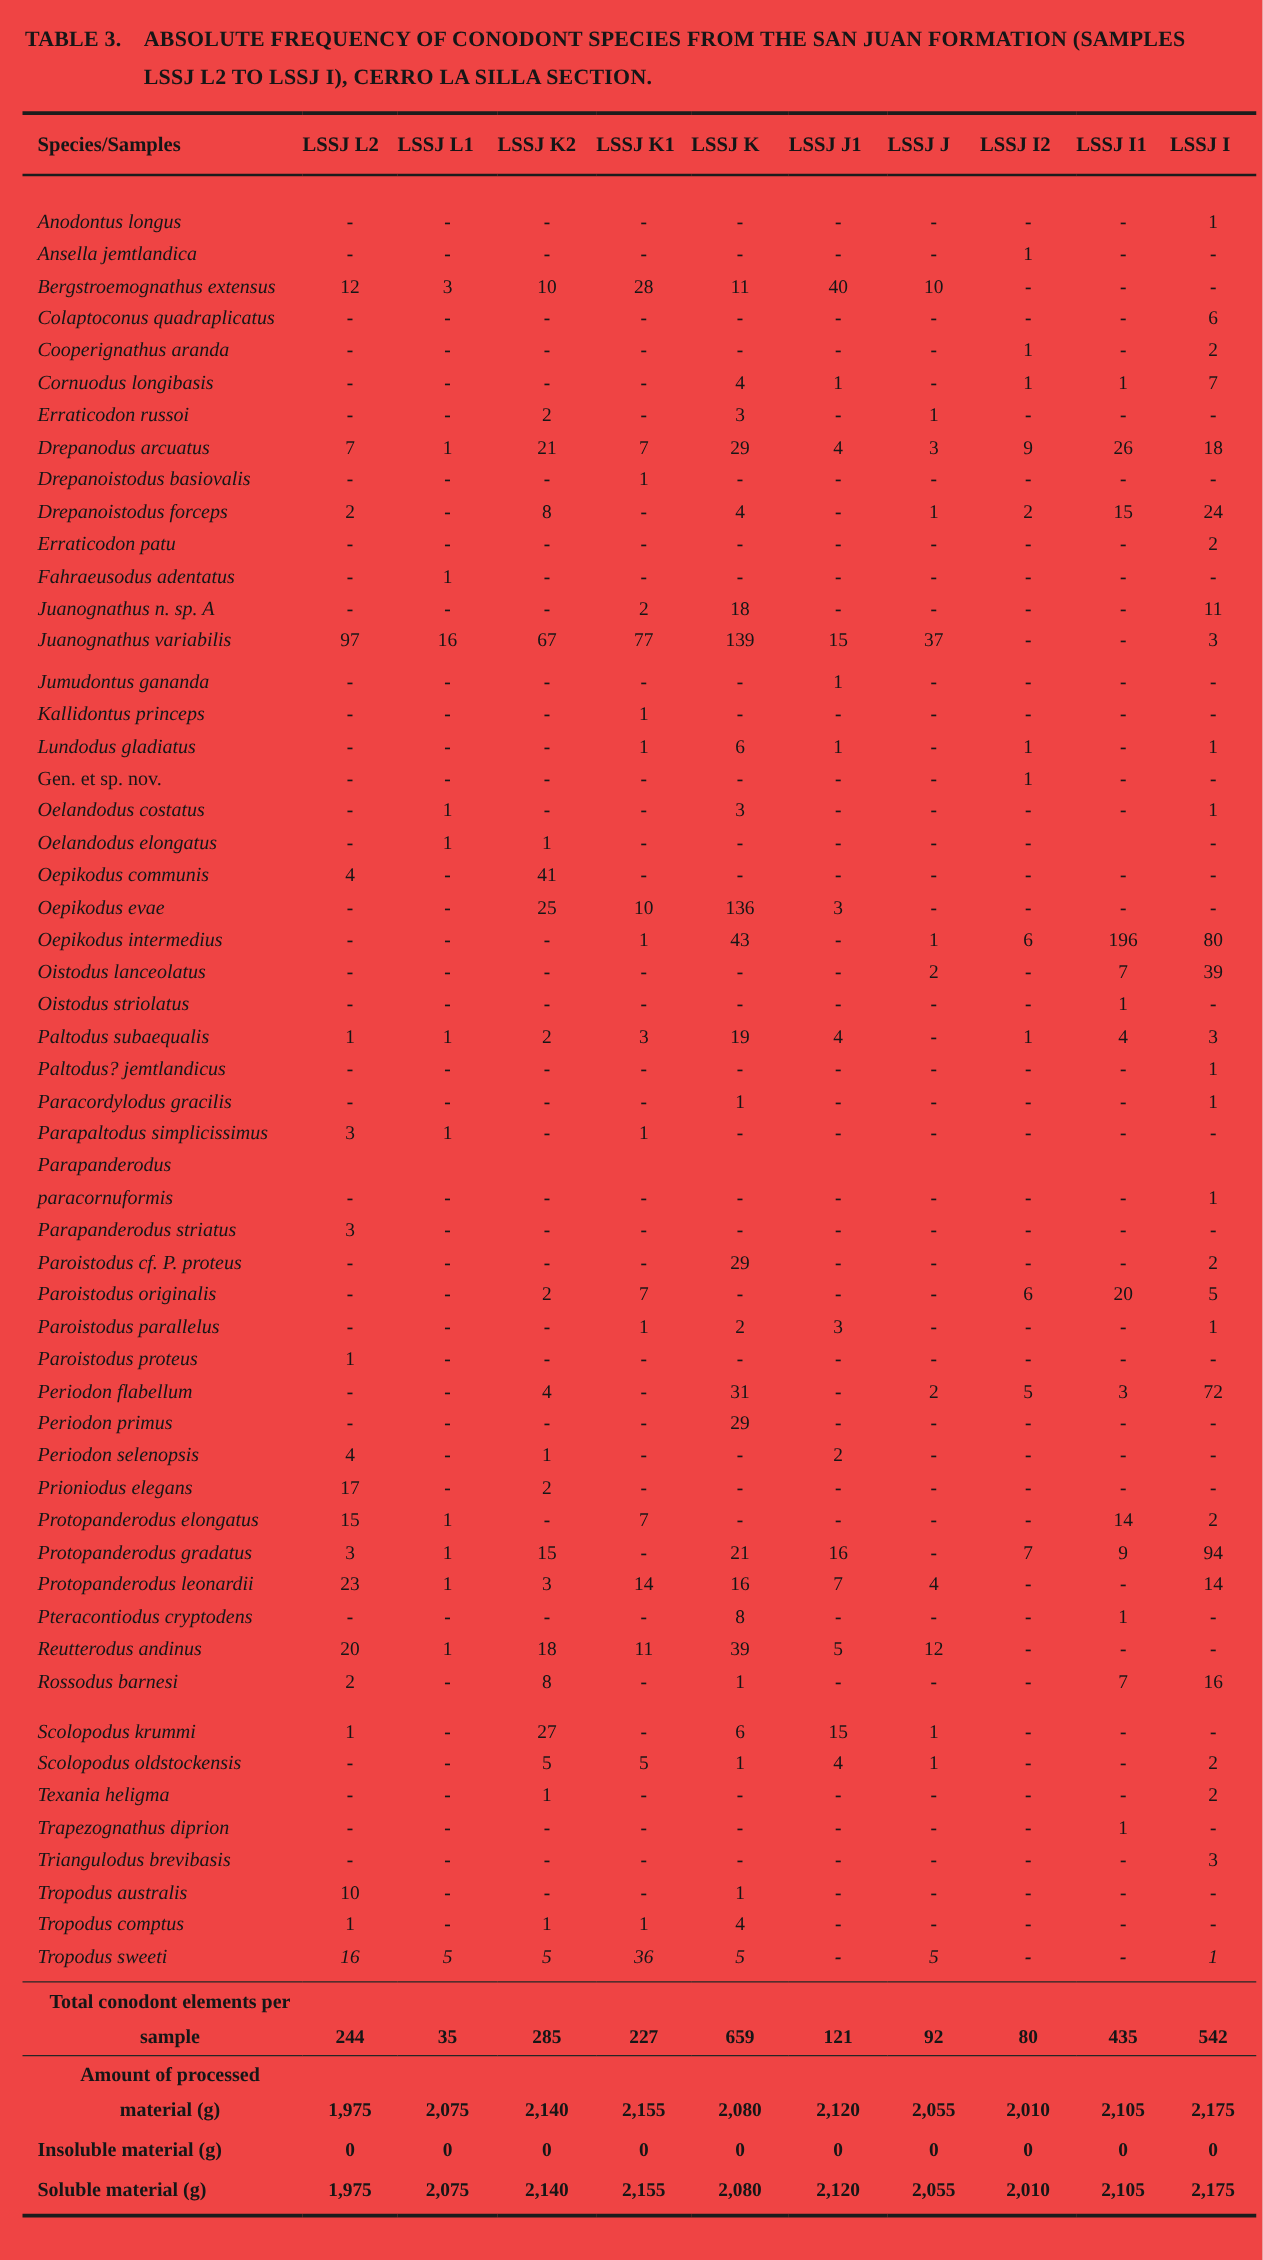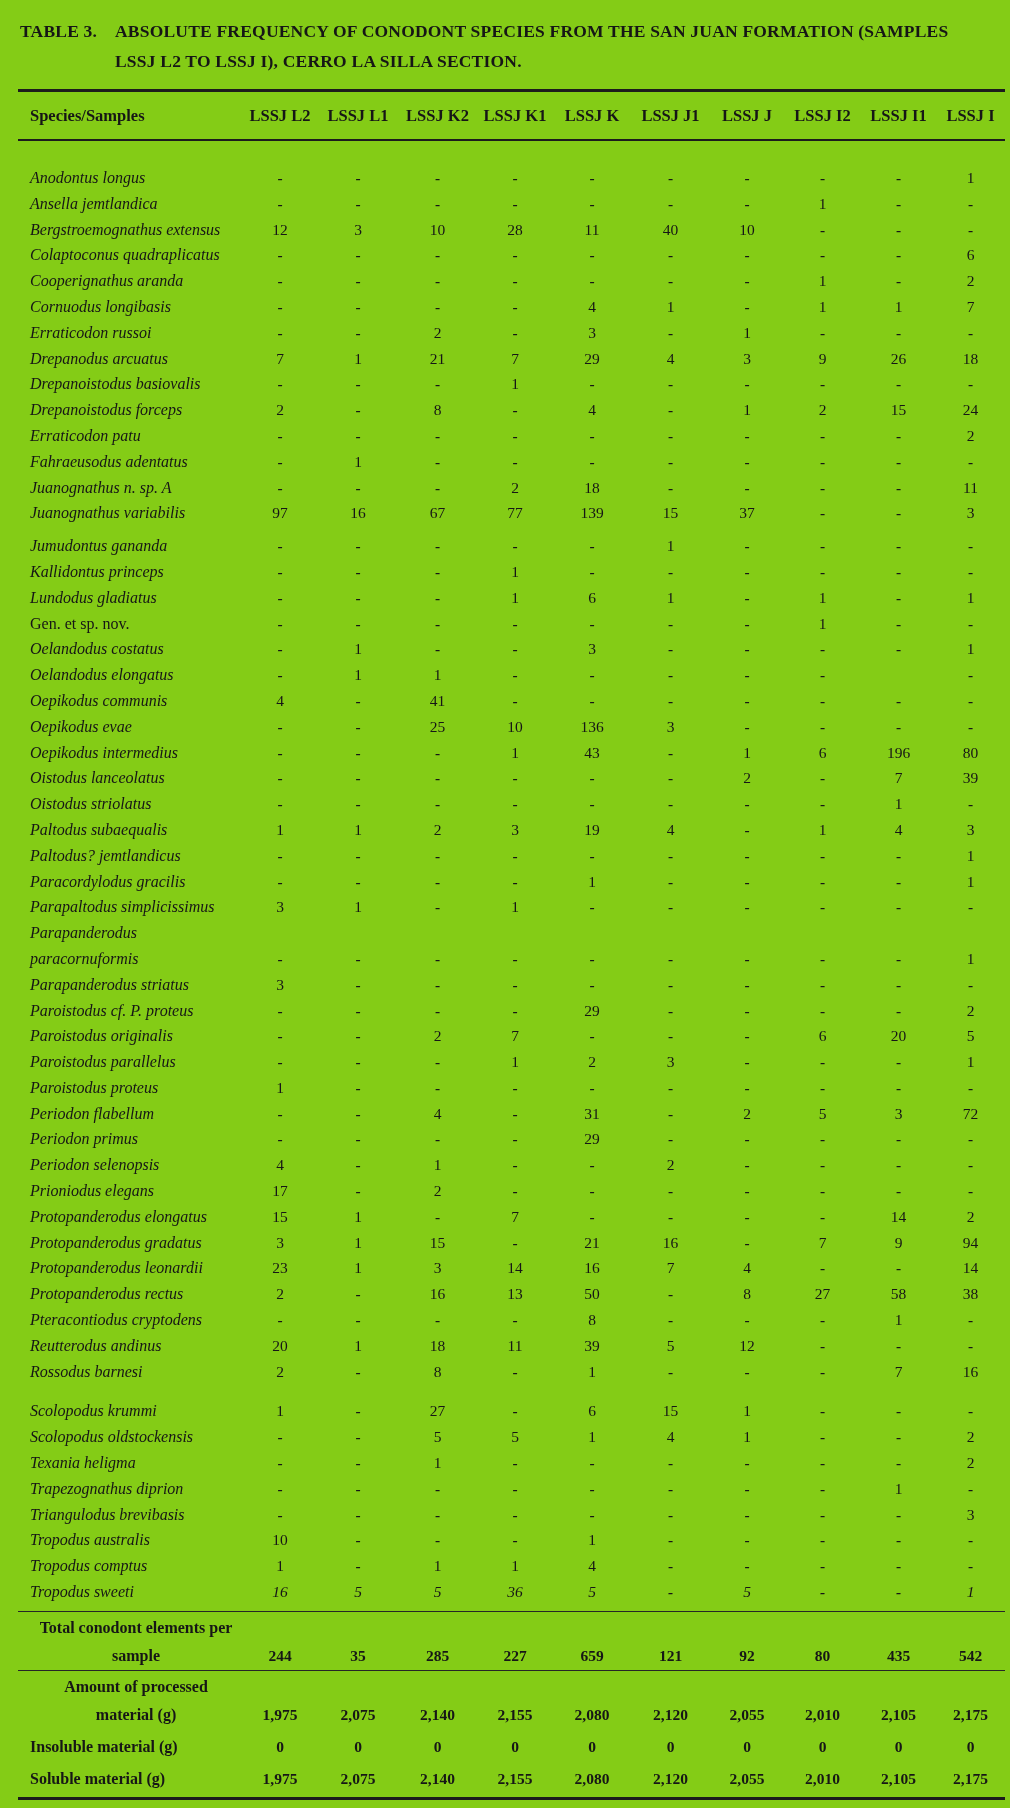--- a/index.html
+++ b/index.html
@@ -1,36 +1,36 @@
 <!DOCTYPE html>
 <html><head>
 <meta charset="utf-8">
 <style>
   html,body { margin:0; padding:0; background:#e8e8e8; }
   .page {
     position:relative; width:1010px; height:1808px; margin:0 auto;
-    background:#84cc16; color:#161616; box-sizing:border-box;
+    background:#ef4444; color:#161616; box-sizing:border-box;
     padding:14px 10px 0 18px; overflow:hidden;
     font-family:"Liberation Serif","DejaVu Serif",serif;
   }
   
   .caption {
     font-weight:bold; font-size:17.5px; line-height:30px;
     padding-left:95px; letter-spacing:0.2px; margin:2px 4px 6px 2px;
   }
   .caption .lbl { display:inline-block; width:95px; margin-left:-95px; }
   
   table.freq {
     border-collapse:collapse; table-layout:fixed; width:987px; margin-top:13px;
     border-top:3px solid #1c1c1c; border-bottom:3px solid #1c1c1c;
   }
   col.c-sp { width:224px; }
   thead th {
     font-weight:bold; font-size:16.5px; height:47px; vertical-align:middle;
-    text-align:center; padding:0; border-bottom:2px solid #1c1c1c;
+    text-align:left; padding:0; border-bottom:2px solid #1c1c1c;
     white-space:nowrap;
   }
   thead th.sp-h { text-align:left; padding-left:12px; }
   tbody td, tfoot td { padding:0; font-size:15.5px; line-height:25.8px; vertical-align:bottom; }
   td.sp {
     font-style:italic; text-align:left; padding-left:12px; white-space:nowrap;
     font-size:16px;
   }
   td.sp.upright { font-style:normal; }
   td.num { text-align:center; font-variant-numeric:tabular-nums; }
@@ -634,33 +634,20 @@
           <td class="num">3</td>
           <td class="num">14</td>
           <td class="num">16</td>
           <td class="num">7</td>
           <td class="num">4</td>
           <td class="num dash">-</td>
           <td class="num dash">-</td>
           <td class="num">14</td>
         </tr>
         <tr>
-          <td class="sp">Protopanderodus rectus</td>
-          <td class="num">2</td>
-          <td class="num dash">-</td>
-          <td class="num">16</td>
-          <td class="num">13</td>
-          <td class="num">50</td>
-          <td class="num dash">-</td>
-          <td class="num">8</td>
-          <td class="num">27</td>
-          <td class="num">58</td>
-          <td class="num">38</td>
-        </tr>
-        <tr>
           <td class="sp">Pteracontiodus cryptodens</td>
           <td class="num dash">-</td>
           <td class="num dash">-</td>
           <td class="num dash">-</td>
           <td class="num dash">-</td>
           <td class="num">8</td>
           <td class="num dash">-</td>
           <td class="num dash">-</td>
           <td class="num dash">-</td>
           <td class="num">1</td>

